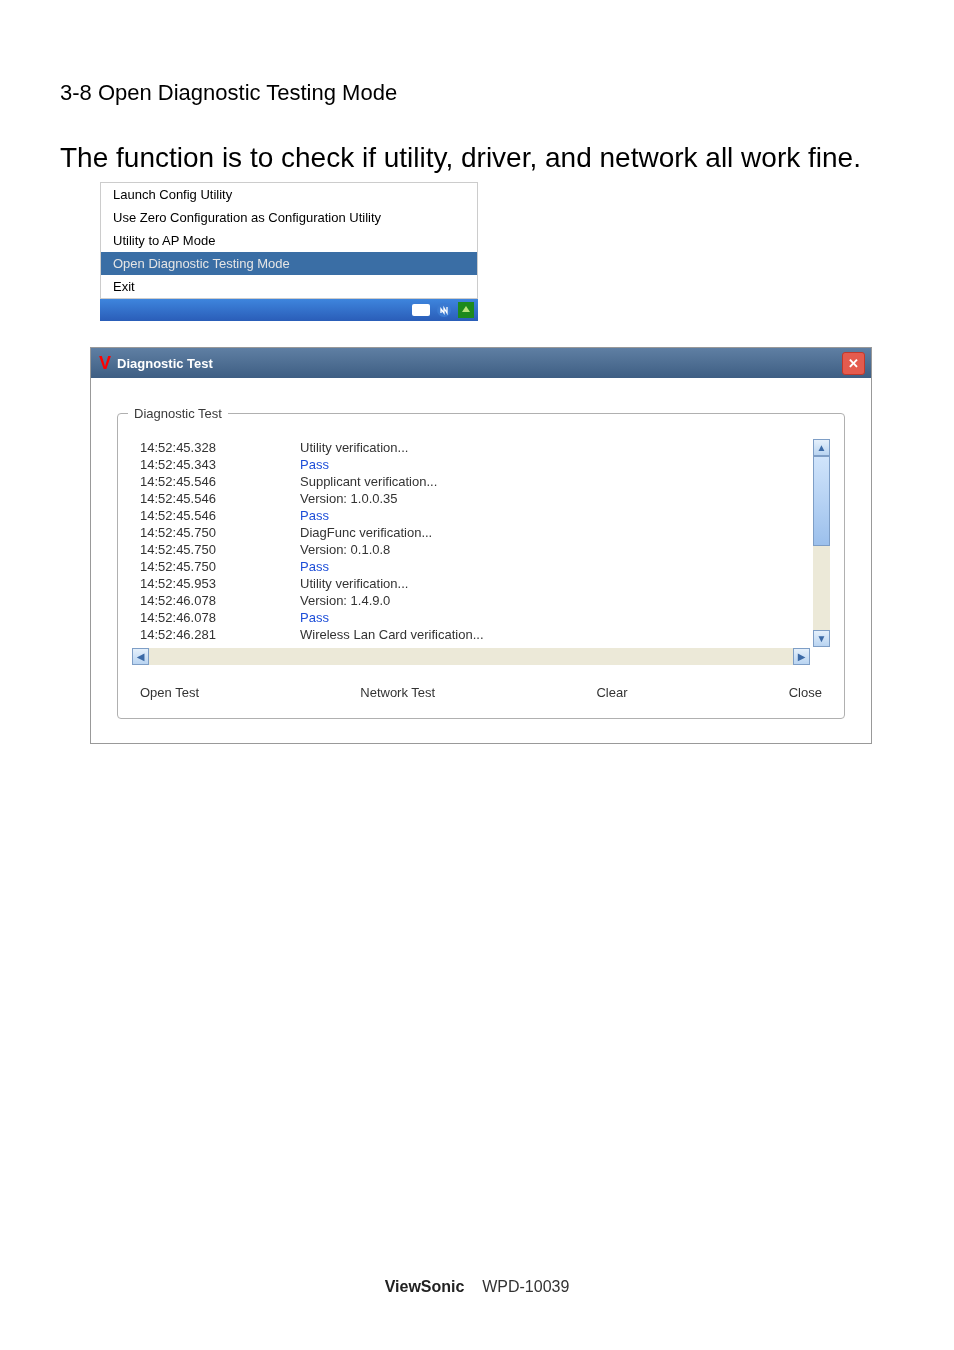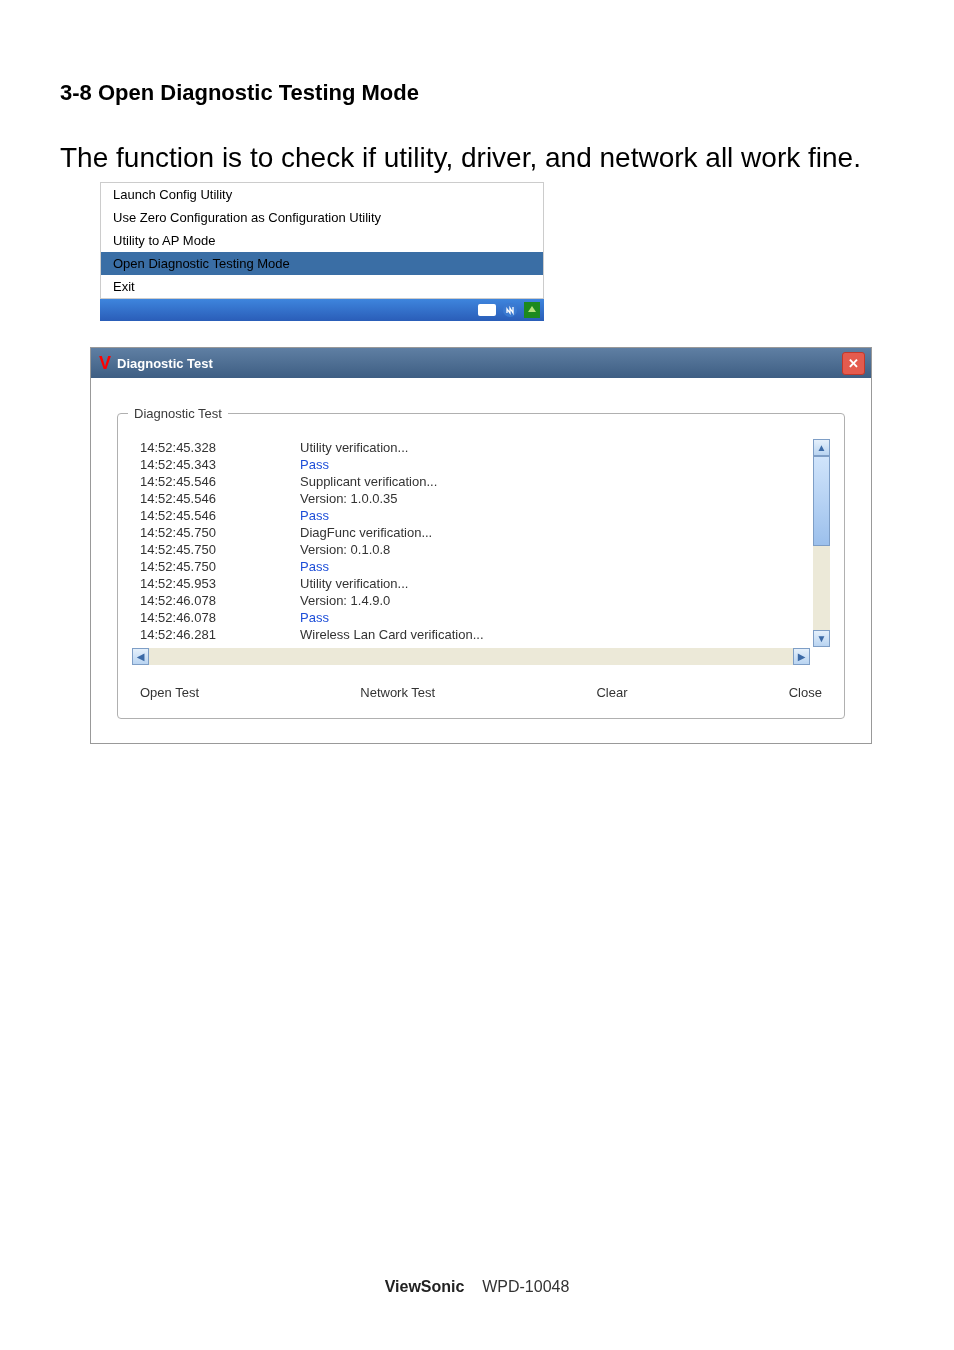--- a/index.html
+++ b/index.html
@@ -11,47 +11,47 @@
   }
   .page {
     width: 954px;
     height: 1350px;
     box-sizing: border-box;
     padding: 80px 60px 40px 60px;
     position: relative;
   }
   .heading {
     font-size: 22px;
-    font-weight: bold;
+    font-weight: normal;
     margin-bottom: 36px;
   }
   .intro {
     font-size: 28px;
     font-weight: normal;
     margin-bottom: 8px;
   }
 
   
   .screenshot1 {
     margin-left: 40px;
-    width: 444px;
+    width: 378px;
   }
   .menu {
     background: #fff;
     border: 1px solid #ccc;
     font-family: "Tahoma", sans-serif;
     font-size: 13px;
   }
   .menu-item {
     padding: 4px 12px;
     white-space: nowrap;
   }
   .menu-item.selected {
     background: #3a6ea5;
-    color: #000000;
+    color: #e5e5e5;
   }
   .taskbar {
     height: 22px;
     background: linear-gradient(to bottom, #3e85dd, #2a5db8);
     display: flex;
     justify-content: flex-end;
     align-items: center;
     padding-right: 4px;
     gap: 6px;
   }
@@ -352,16 +352,16 @@
       </fieldset>
     </div>
   </div>
 
   <div class="footer">
     <div>
       <span class="brand">ViewSonic</span>
       <span>&nbsp;&nbsp;</span>
       <span class="model">WPD-100</span>
     </div>
-    <div class="pnum">48</div>
+    <div class="pnum">39</div>
   </div>
 
 </div>
 
 </body></html>

